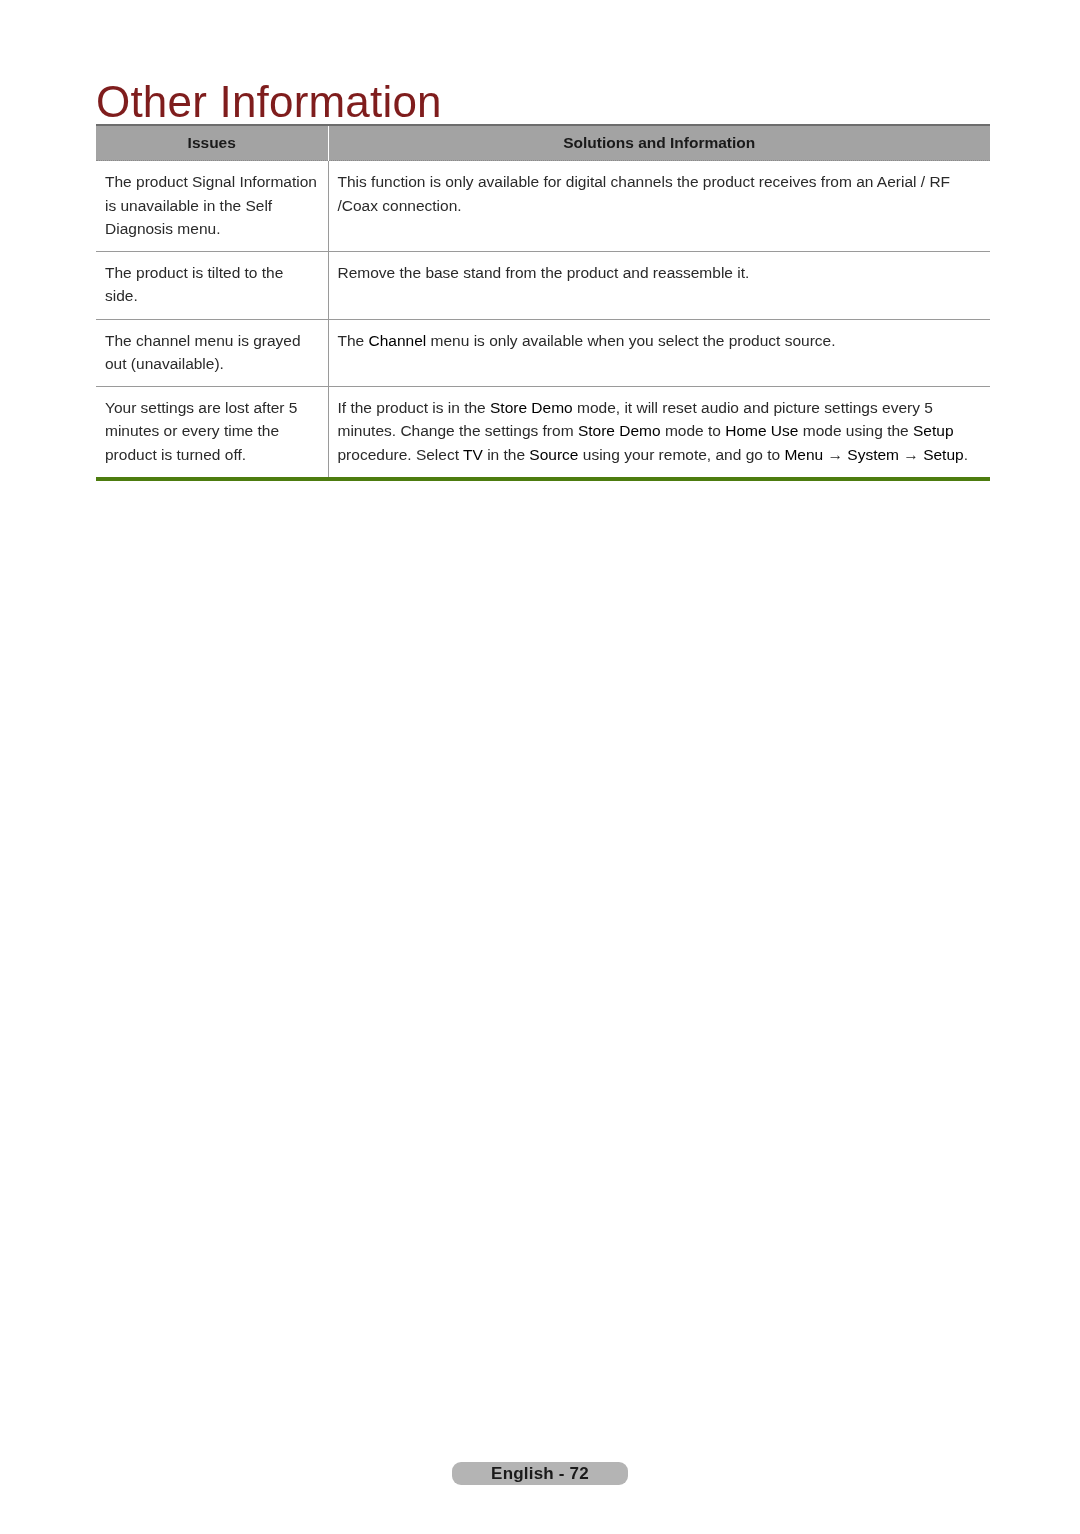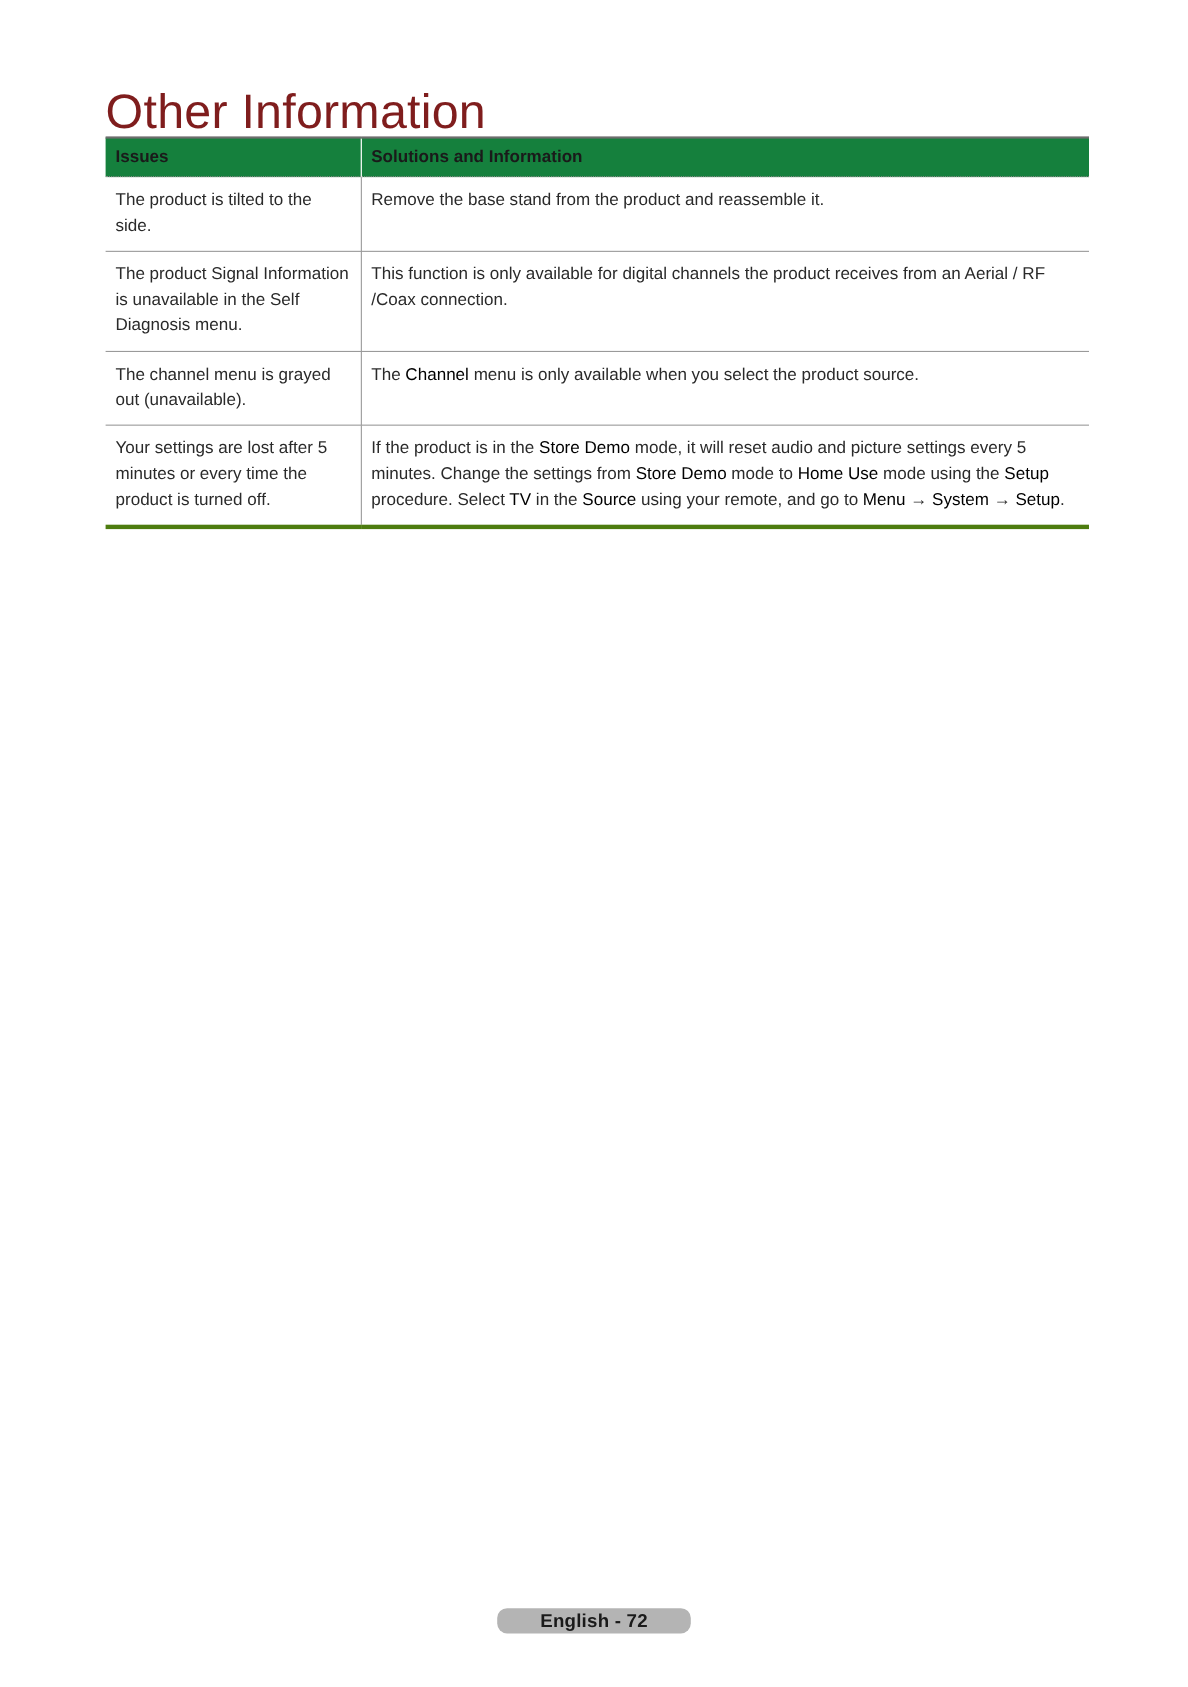--- a/index.html
+++ b/index.html
@@ -47,25 +47,25 @@
   table.issues-table {
     width: 894px;
     border-collapse: collapse;
     table-layout: fixed;
   }
 
   table.issues-table col.col-issues { width: 232px; }
   table.issues-table col.col-solutions { width: 662px; }
 
   .issues-table thead th {
-    background: #15803d;
+    background: #a3a3a3;
     color: #1a1a1a;
     font-size: 15.5px;
     font-weight: bold;
-    text-align: left;
+    text-align: center;
     padding: 7px 9px 8px 9px;
     vertical-align: middle;
     border-top: 2px solid #6d6d6d;
     border-bottom: 1px dotted #8a8a8a;
     line-height: 1.25;
   }
   .issues-table thead th.th-issues {
     border-right: 1px solid #ffffff;
   }
 
@@ -123,26 +123,26 @@
         <col class="col-solutions">
       </colgroup>
       <thead>
         <tr>
           <th class="th-issues">Issues</th>
           <th class="th-solutions">Solutions and Information</th>
         </tr>
       </thead>
       <tbody id="table-body">
           <tr>
+            <td class="cell-issue">The product Signal Information is unavailable in the Self Diagnosis menu.</td>
+            <td class="cell-solution"><span>This function is only available for digital channels the product receives from an Aerial / RF /Coax connection.</span></td>
+          </tr>
+          <tr>
             <td class="cell-issue">The product is tilted to the side.</td>
             <td class="cell-solution"><span>Remove the base stand from the product and reassemble it.</span></td>
-          </tr>
-          <tr>
-            <td class="cell-issue">The product Signal Information is unavailable in the Self Diagnosis menu.</td>
-            <td class="cell-solution"><span>This function is only available for digital channels the product receives from an Aerial / RF /Coax connection.</span></td>
           </tr>
           <tr>
             <td class="cell-issue">The channel menu is grayed out (unavailable).</td>
             <td class="cell-solution"><span>The </span><span class="hl">Channel</span><span> menu is only available when you select the product source.</span></td>
           </tr>
           <tr>
             <td class="cell-issue">Your settings are lost after 5 minutes or every time the product is turned off.</td>
             <td class="cell-solution"><span>If the product is in the </span><span class="hl">Store Demo</span><span> mode, it will reset audio and picture settings every 5 minutes. Change the settings from </span><span class="hl">Store Demo</span><span> mode to </span><span class="hl">Home Use</span><span> mode using the </span><span class="hl">Setup</span><span> procedure. Select </span><span class="hl">TV</span><span> in the </span><span class="hl">Source</span><span> using your remote, and go to </span><span class="hl">Menu</span><span> → </span><span class="hl">System</span><span> → </span><span class="hl">Setup</span><span>.</span></td>
           </tr>
         </tbody>

